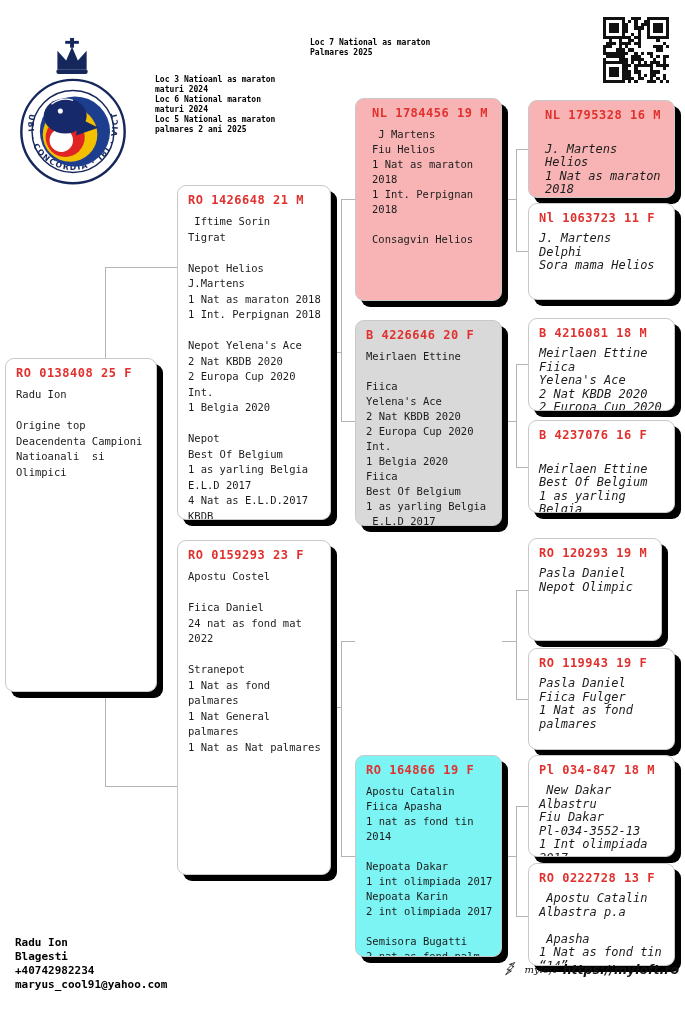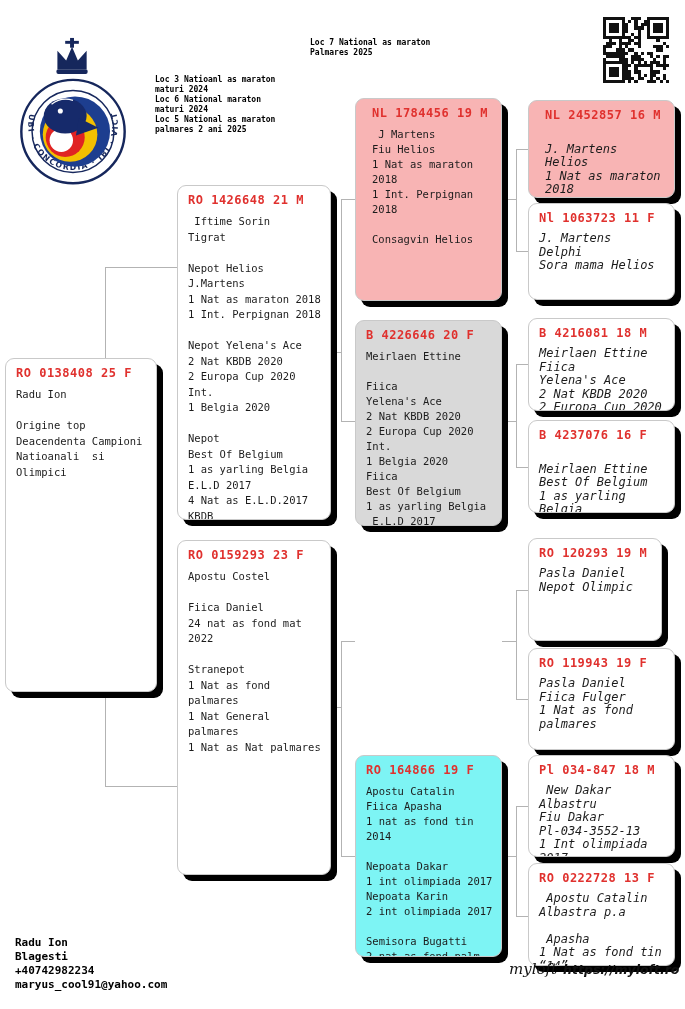--- a/index.html
+++ b/index.html
@@ -32,21 +32,21 @@
   .col2 .body{line-height:15.5px;}
   .col3 .body{line-height:15px;}
   .col4 .body{line-height:13.5px;font-size:12px;font-style:italic;}
   .bx.pink{background:#f8b4b4;padding-left:16px;}
   .bx.gray{background:#d9d9d9;}
   .bx.cyan{background:#7df4f4;}
 
   
   .owner{position:absolute;left:15px;top:936px;font-weight:bold;font-size:11px;line-height:14px;color:#000;white-space:pre-wrap;}
   .myloft{position:absolute;left:503px;top:958px;width:176px;display:flex;align-items:center;gap:6px;}
-  .myloft .script{font-family:"DejaVu Serif","Liberation Serif",serif;font-style:italic;font-size:15px;color:#111;}
+  .myloft .script{font-family:"DejaVu Serif","Liberation Serif",serif;font-style:italic;font-size:10px;color:#111;}
   .myloft .url{font-family:"DejaVu Sans","Liberation Sans",sans-serif;font-style:italic;font-weight:bold;font-size:12.5px;color:#111;}
 </style>
 </head>
 <body>
 
 <div class="page">
 
   <div class="ach ach-left">Loc 3 Natioanl as maraton
 maturi 2024
 Loc 6 National maraton
@@ -642,21 +642,21 @@
 Nepoata Dakar
 1 int olimpiada 2017
 Nepoata Karin
 2 int olimpiada 2017
 
 Semisora Bugatti
 2 nat as fond palm</div>
   </div>
 
   <div class="bx col4 pink" style="left:528px;top:100px;width:147px;height:98px;">
-    <div class="ring">NL 2452857 16 M</div>
+    <div class="ring">NL 1795328 16 M</div>
     <div class="body">
 J. Martens
 Helios
 1 Nat as maraton 2018
 1 Int. Perpignan 2018</div>
   </div>
   <div class="bx col4" style="left:528px;top:203px;width:147px;height:97px;">
     <div class="ring">Nl 1063723 11 F</div>
     <div class="body">J. Martens
 Delphi

